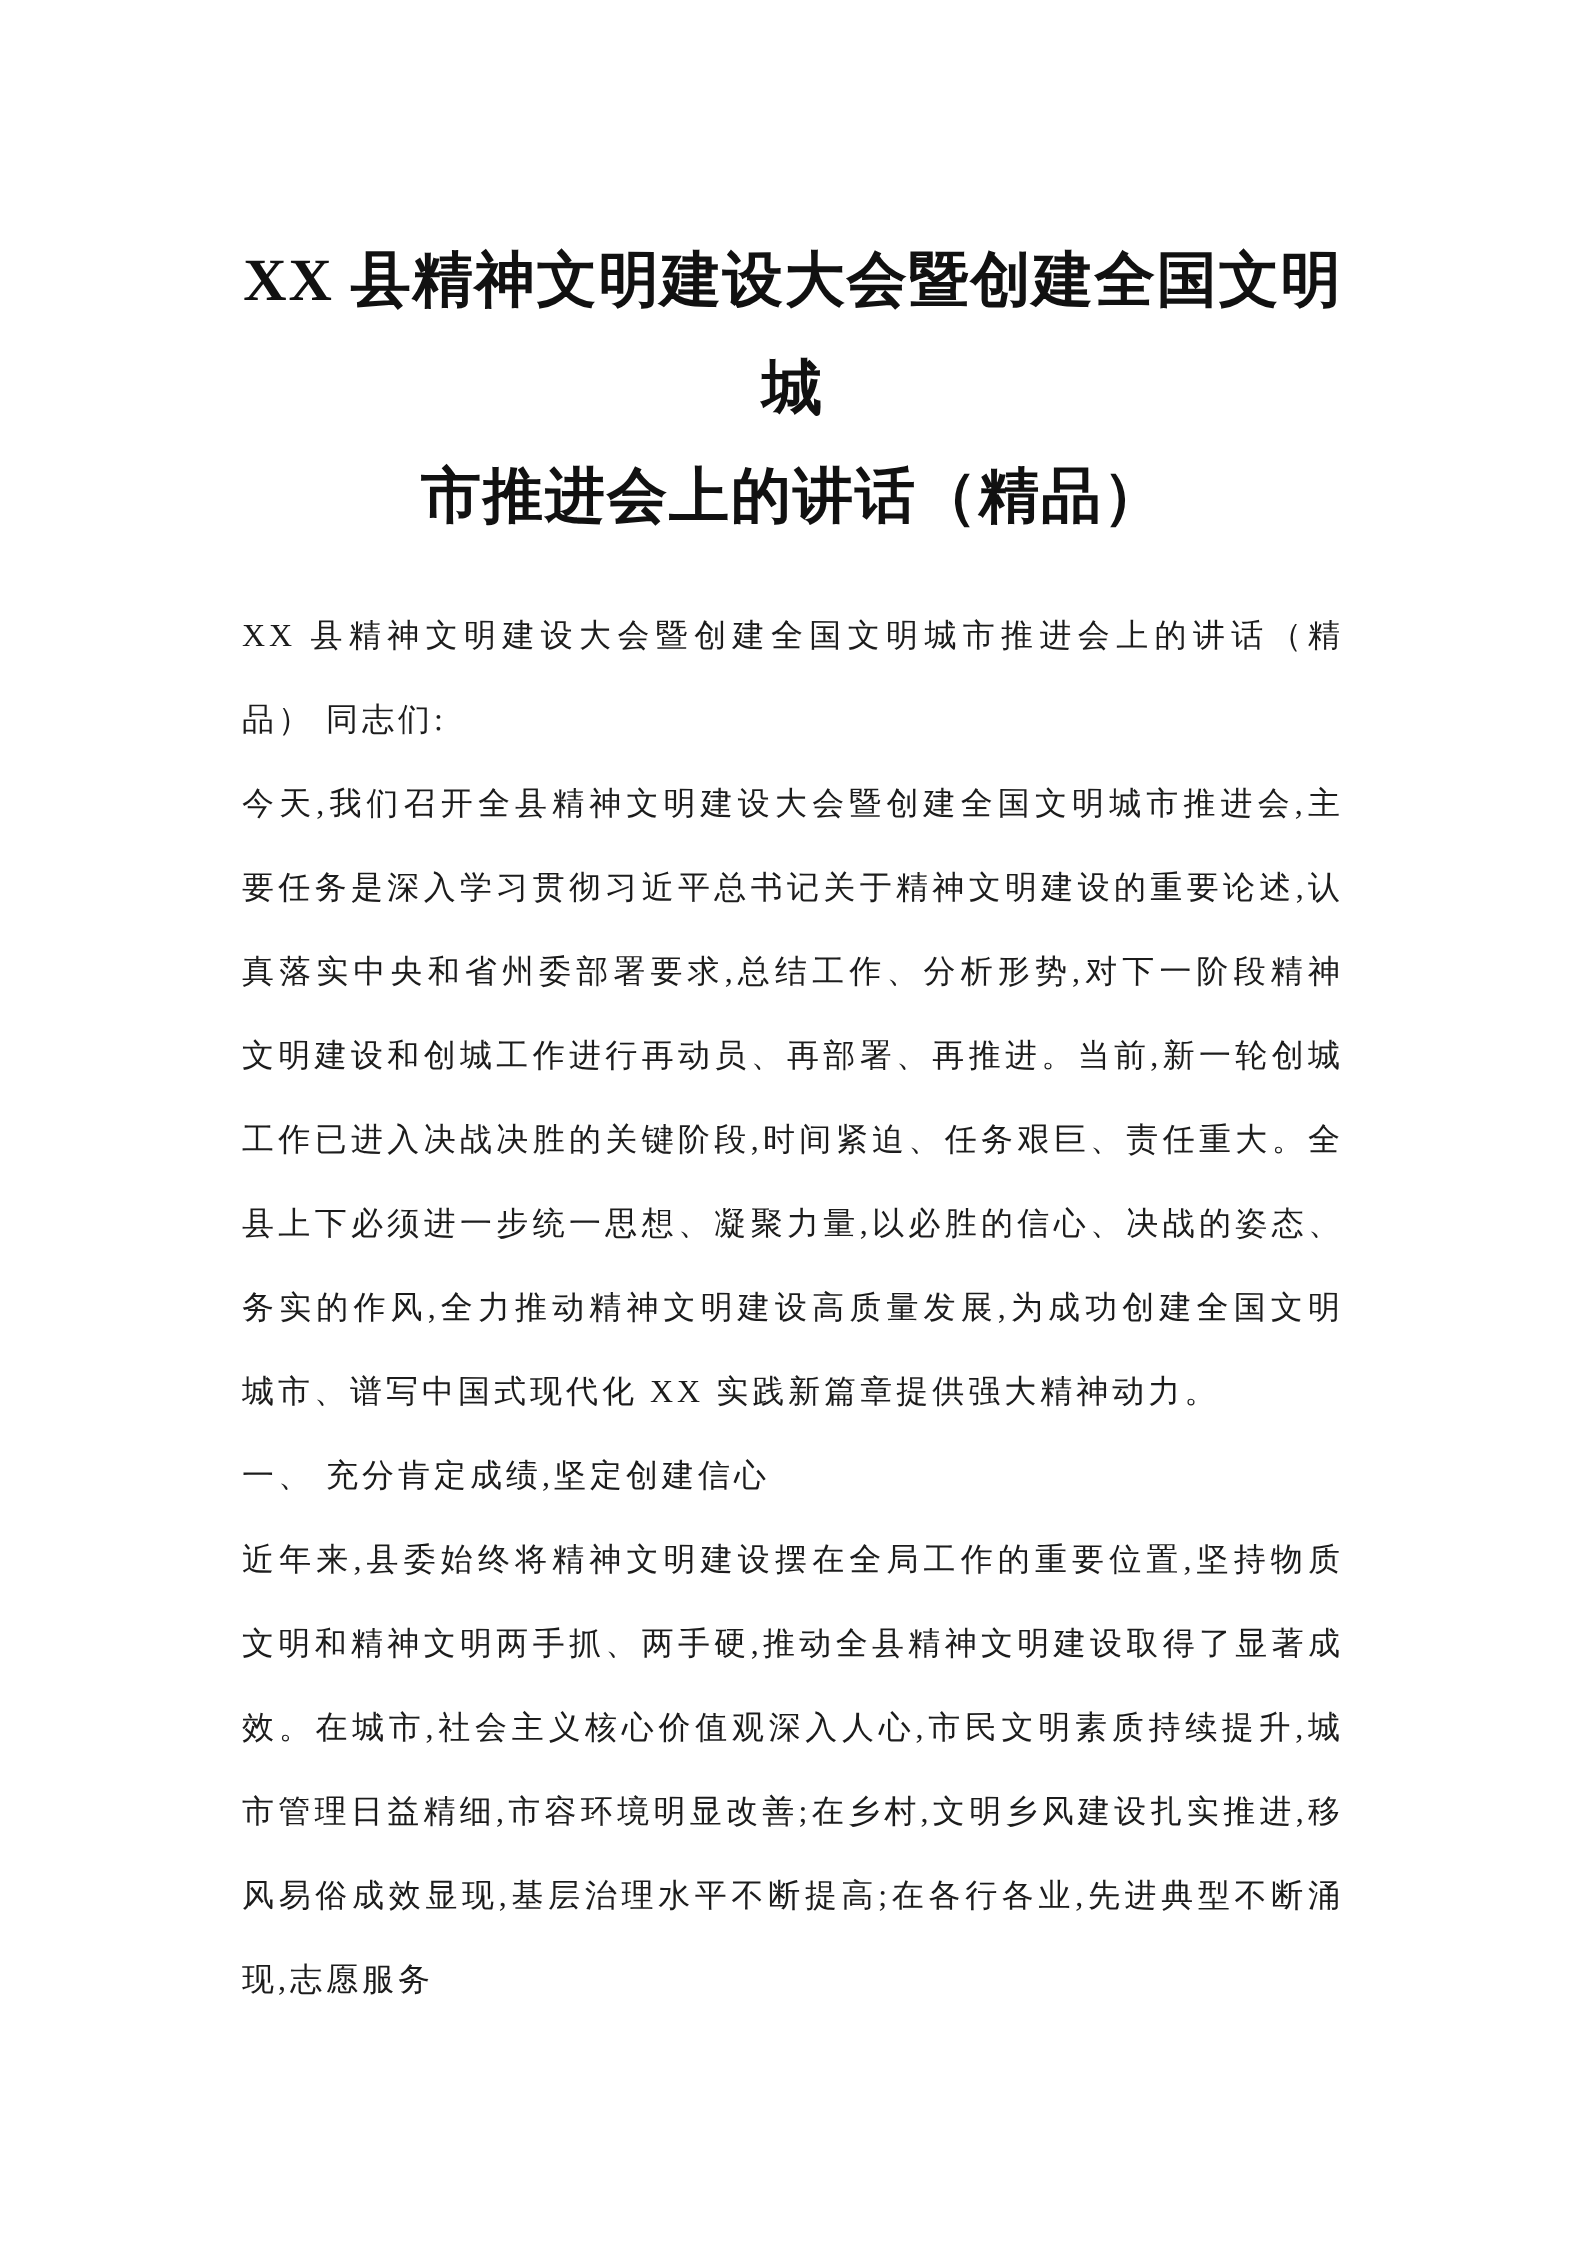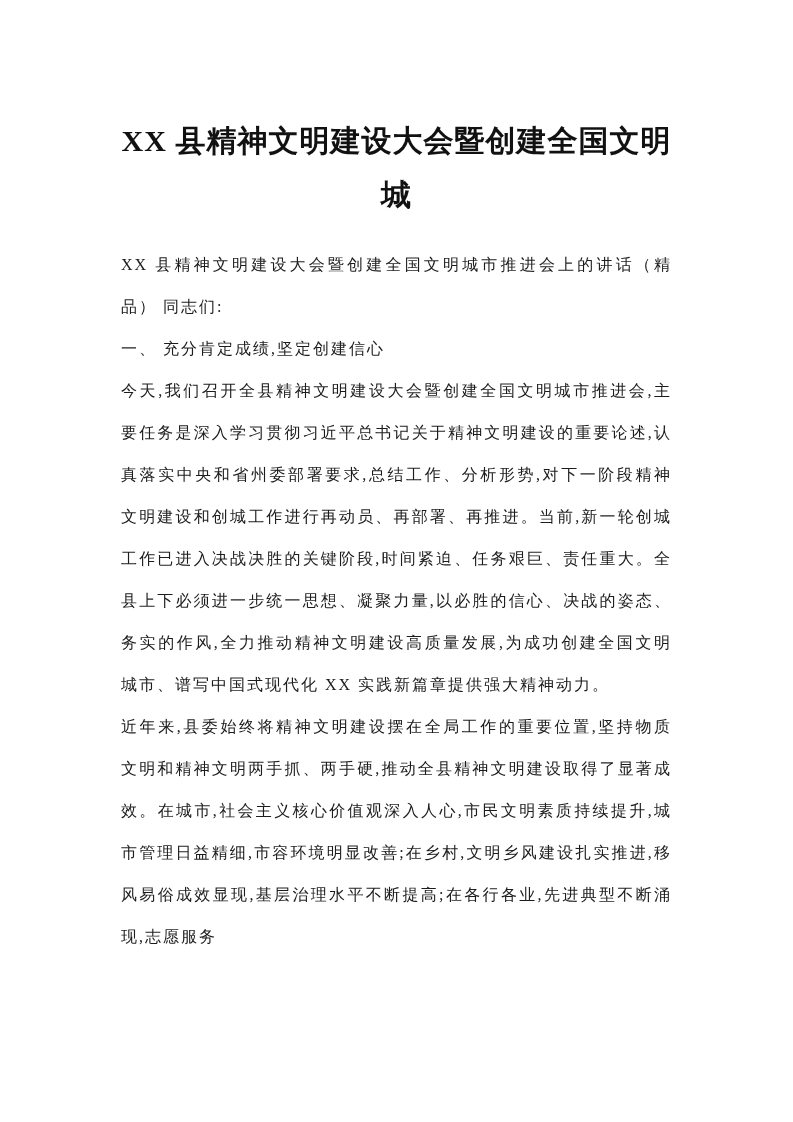--- a/index.html
+++ b/index.html
@@ -44,21 +44,22 @@
     word-break: break-all;
     color: #1c1c1c;
   }
 </style>
 </head>
 <body>
 
 <div class="page">
   <h1 class="doc-title">
     <span class="title-line">XX 县精神文明建设大会暨创建全国文明城</span>
+    <span class="title-line">市推进会上的讲话（精品）</span>
   </h1>
 
   <div class="doc-body">
     <p>XX 县精神文明建设大会暨创建全国文明城市推进会上的讲话（精品） 同志们:</p>
+    <p>今天,我们召开全县精神文明建设大会暨创建全国文明城市推进会,主要任务是深入学习贯彻习近平总书记关于精神文明建设的重要论述,认真落实中央和省州委部署要求,总结工作、分析形势,对下一阶段精神文明建设和创城工作进行再动员、再部署、再推进。当前,新一轮创城工作已进入决战决胜的关键阶段,时间紧迫、任务艰巨、责任重大。全县上下必须进一步统一思想、凝聚力量,以必胜的信心、决战的姿态、务实的作风,全力推动精神文明建设高质量发展,为成功创建全国文明城市、谱写中国式现代化 XX 实践新篇章提供强大精神动力。</p>
     <p>一、 充分肯定成绩,坚定创建信心</p>
-    <p>今天,我们召开全县精神文明建设大会暨创建全国文明城市推进会,主要任务是深入学习贯彻习近平总书记关于精神文明建设的重要论述,认真落实中央和省州委部署要求,总结工作、分析形势,对下一阶段精神文明建设和创城工作进行再动员、再部署、再推进。当前,新一轮创城工作已进入决战决胜的关键阶段,时间紧迫、任务艰巨、责任重大。全县上下必须进一步统一思想、凝聚力量,以必胜的信心、决战的姿态、务实的作风,全力推动精神文明建设高质量发展,为成功创建全国文明城市、谱写中国式现代化 XX 实践新篇章提供强大精神动力。</p>
     <p>近年来,县委始终将精神文明建设摆在全局工作的重要位置,坚持物质文明和精神文明两手抓、两手硬,推动全县精神文明建设取得了显著成效。在城市,社会主义核心价值观深入人心,市民文明素质持续提升,城市管理日益精细,市容环境明显改善;在乡村,文明乡风建设扎实推进,移风易俗成效显现,基层治理水平不断提高;在各行各业,先进典型不断涌现,志愿服务</p>
   </div>
 </div>
 
 </body></html>

